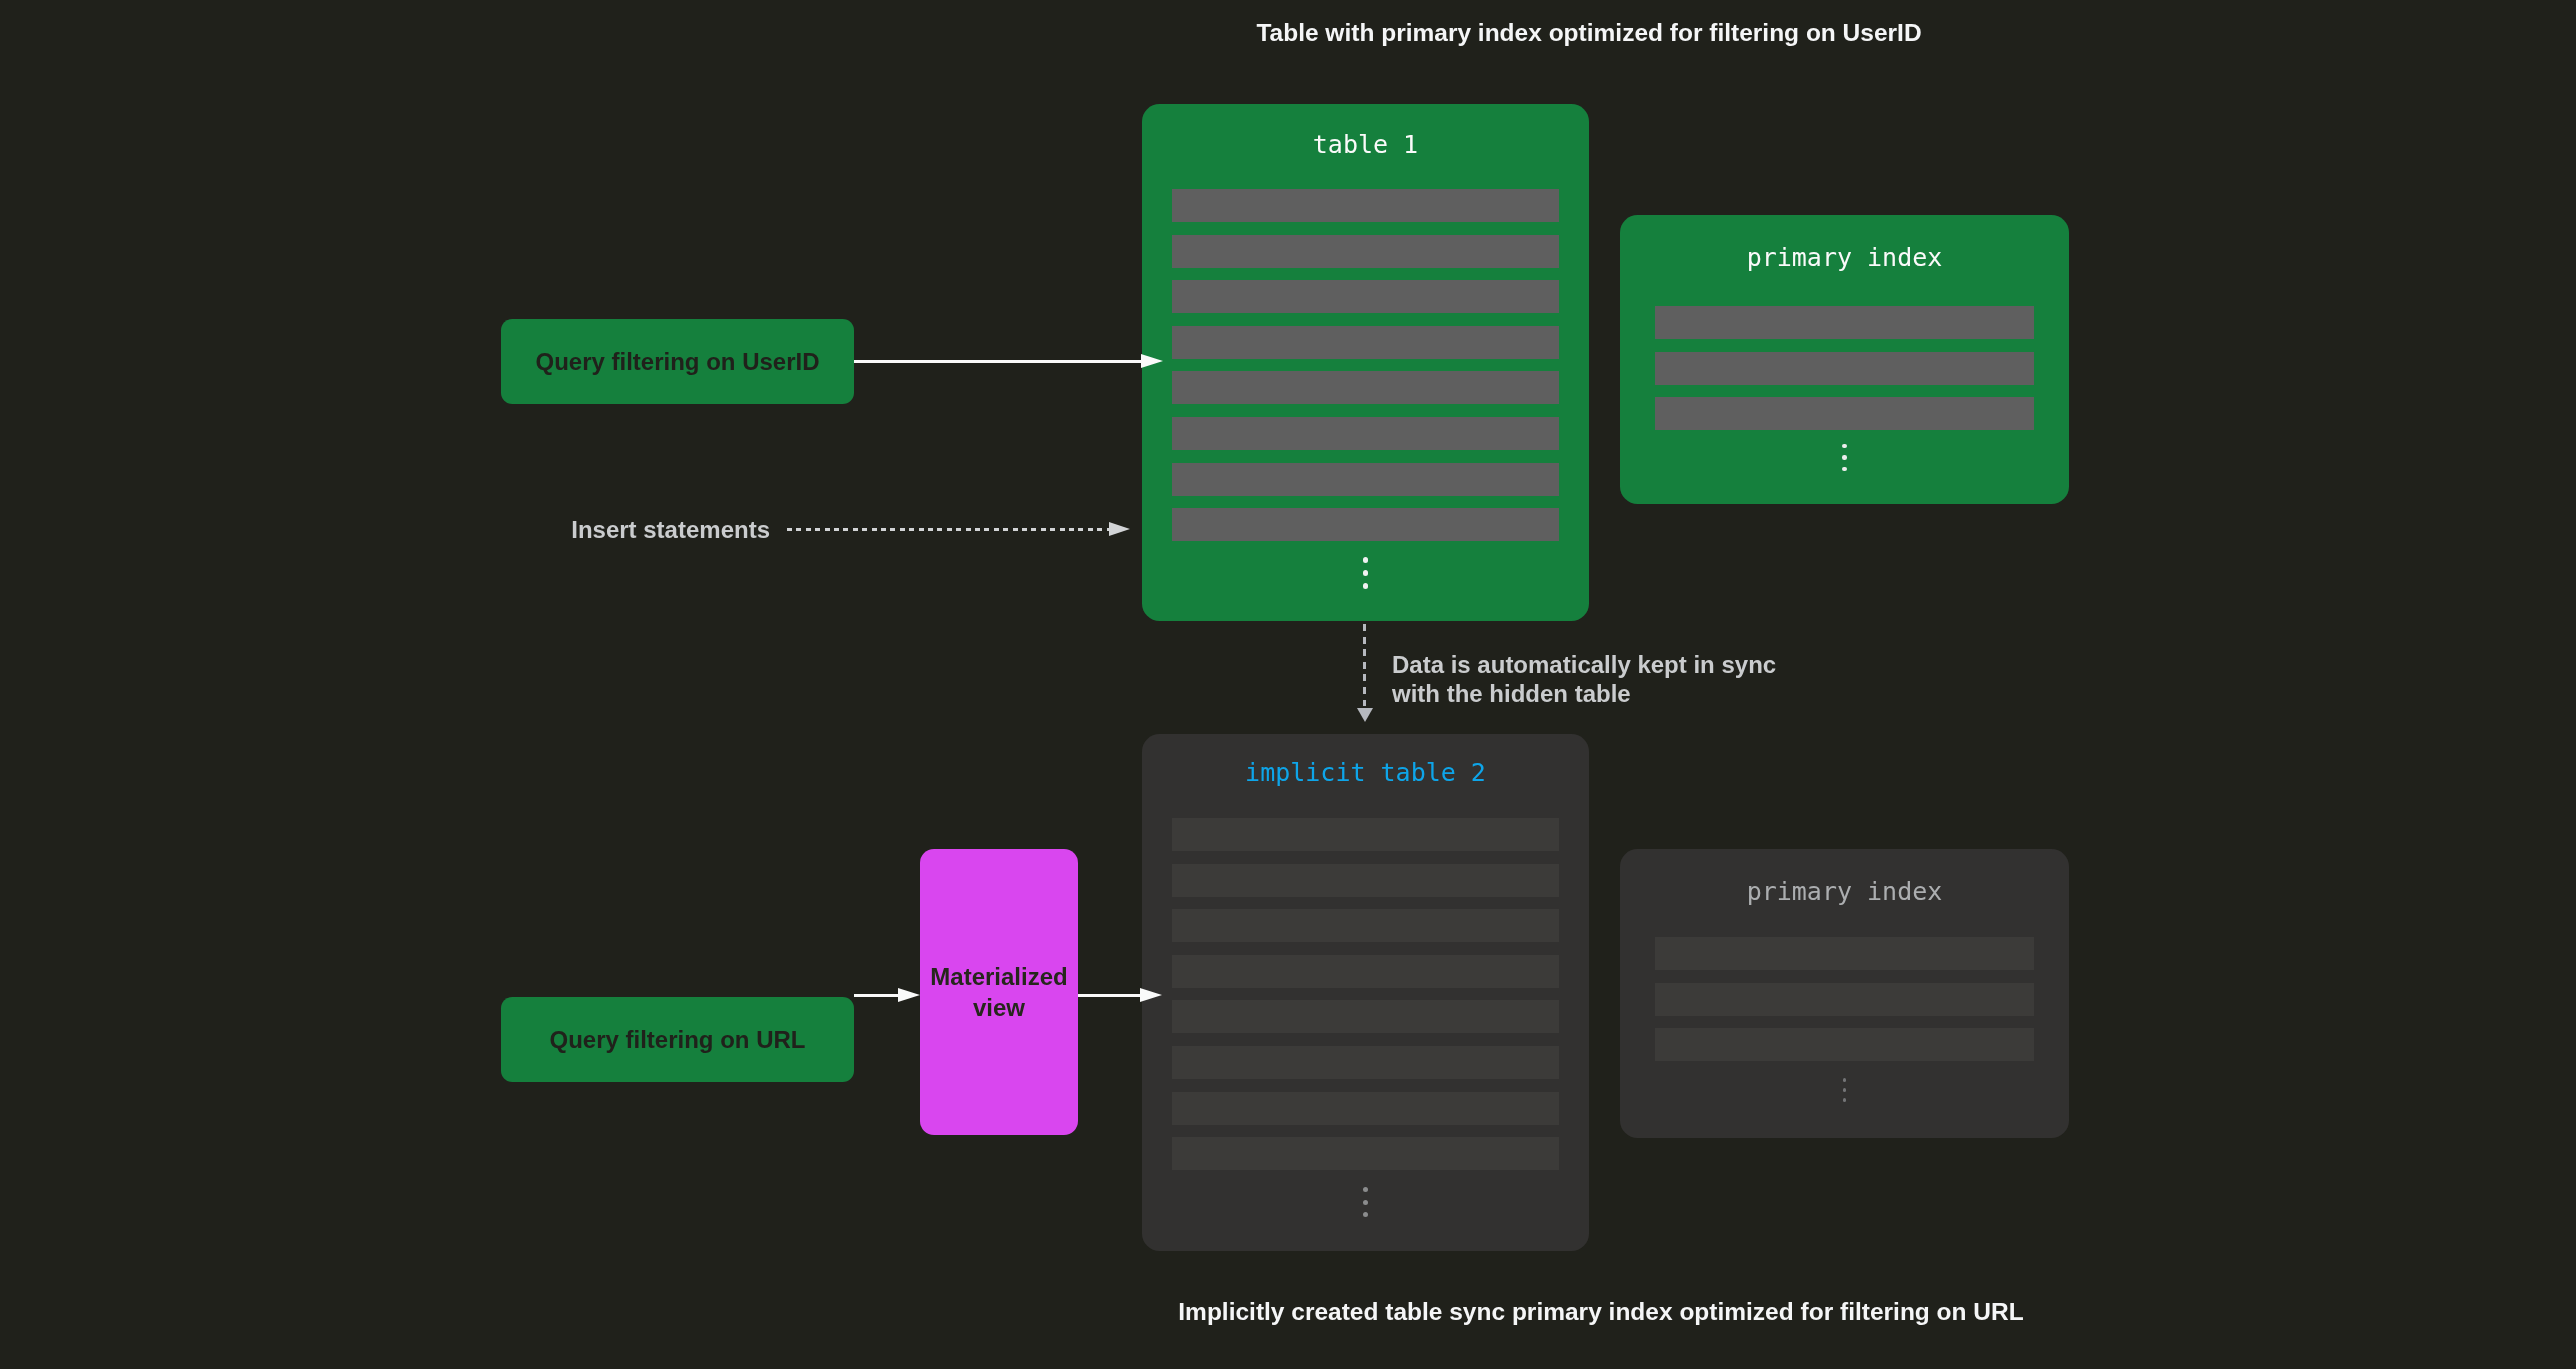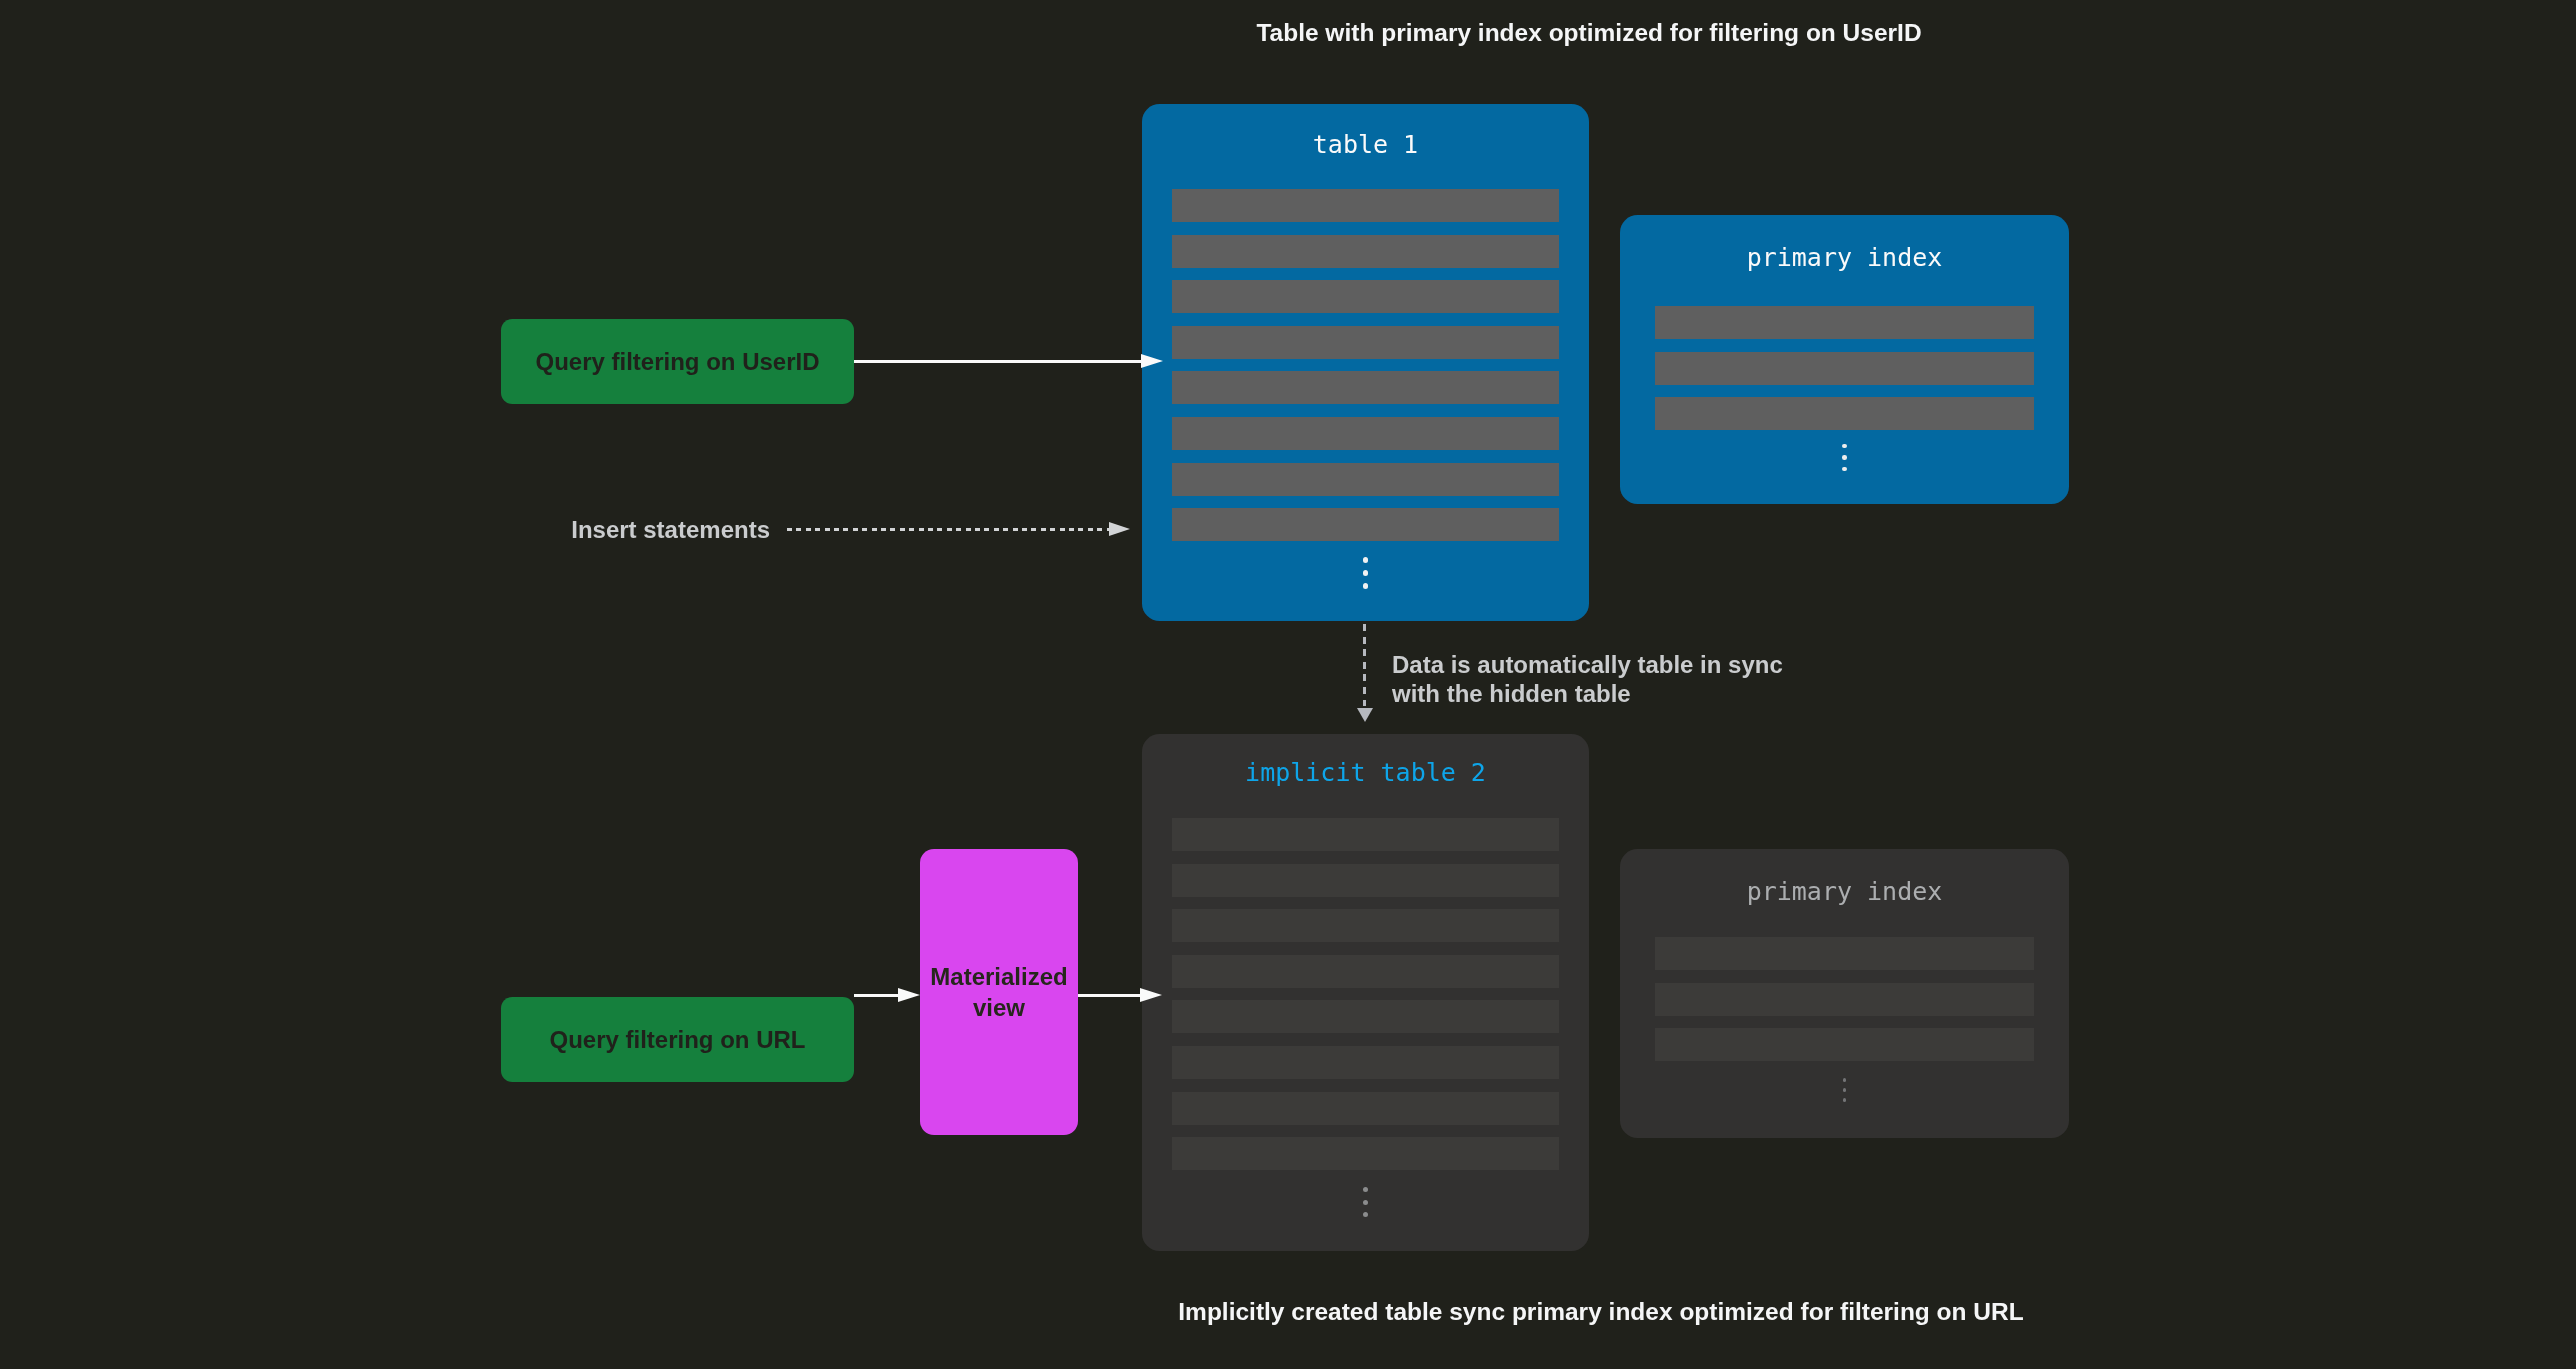--- a/index.html
+++ b/index.html
@@ -21,21 +21,21 @@
     position: absolute;
     transform: translateX(-50%);
     color: #f5f6f7;
     font-size: 24.5px;
     font-weight: 700;
     line-height: 29px;
     white-space: nowrap;
   }
   .panel {
     position: absolute;
-    background: #0369a1;
+    background: #15803d;
     border-radius: 17.6px;
   }
   .panel.subtle { background: #323130; }
   .mono-title {
     position: absolute;
     left: 0; right: 0;
     text-align: center;
     font-family: "DejaVu Sans Mono", monospace;
     font-size: 25px;
     line-height: 30px;
@@ -177,21 +177,21 @@
   <div class="hline" style="left:854px; top:360px; width:287px;"></div>
   <div class="head-right" style="left:1141px; top:354px;"></div>
 
   <div class="side-label right-align" style="left:478px; top:515px; width:292px;">Insert statements</div>
   <div class="dotline" style="left:787px; top:528px; width:322px;"></div>
   <div class="head-right dotted" style="left:1109px; top:522px;"></div>
 
   <div class="vdashline" style="left:1363px; top:624px; height:82px;"></div>
   <div class="head-down" style="left:1357px; top:708px;"></div>
   <div class="side-label" style="left:1392px; top:650px;">
-    <div>Data is automatically table in sync</div>
+    <div>Data is automatically kept in sync</div>
     <div>with the hidden table</div>
   </div>
 
   <div class="panel subtle" style="left:1142px; top:734px; width:447px; height:517px;">
     <div class="mono-title gray" style="top:24px;">implicit table 2</div>
     <div class="rows" style="left:30px; right:30px; top:84px;">
         <div class="bar bar-subtle"></div>
         <div class="bar bar-subtle"></div>
         <div class="bar bar-subtle"></div>
         <div class="bar bar-subtle"></div>

